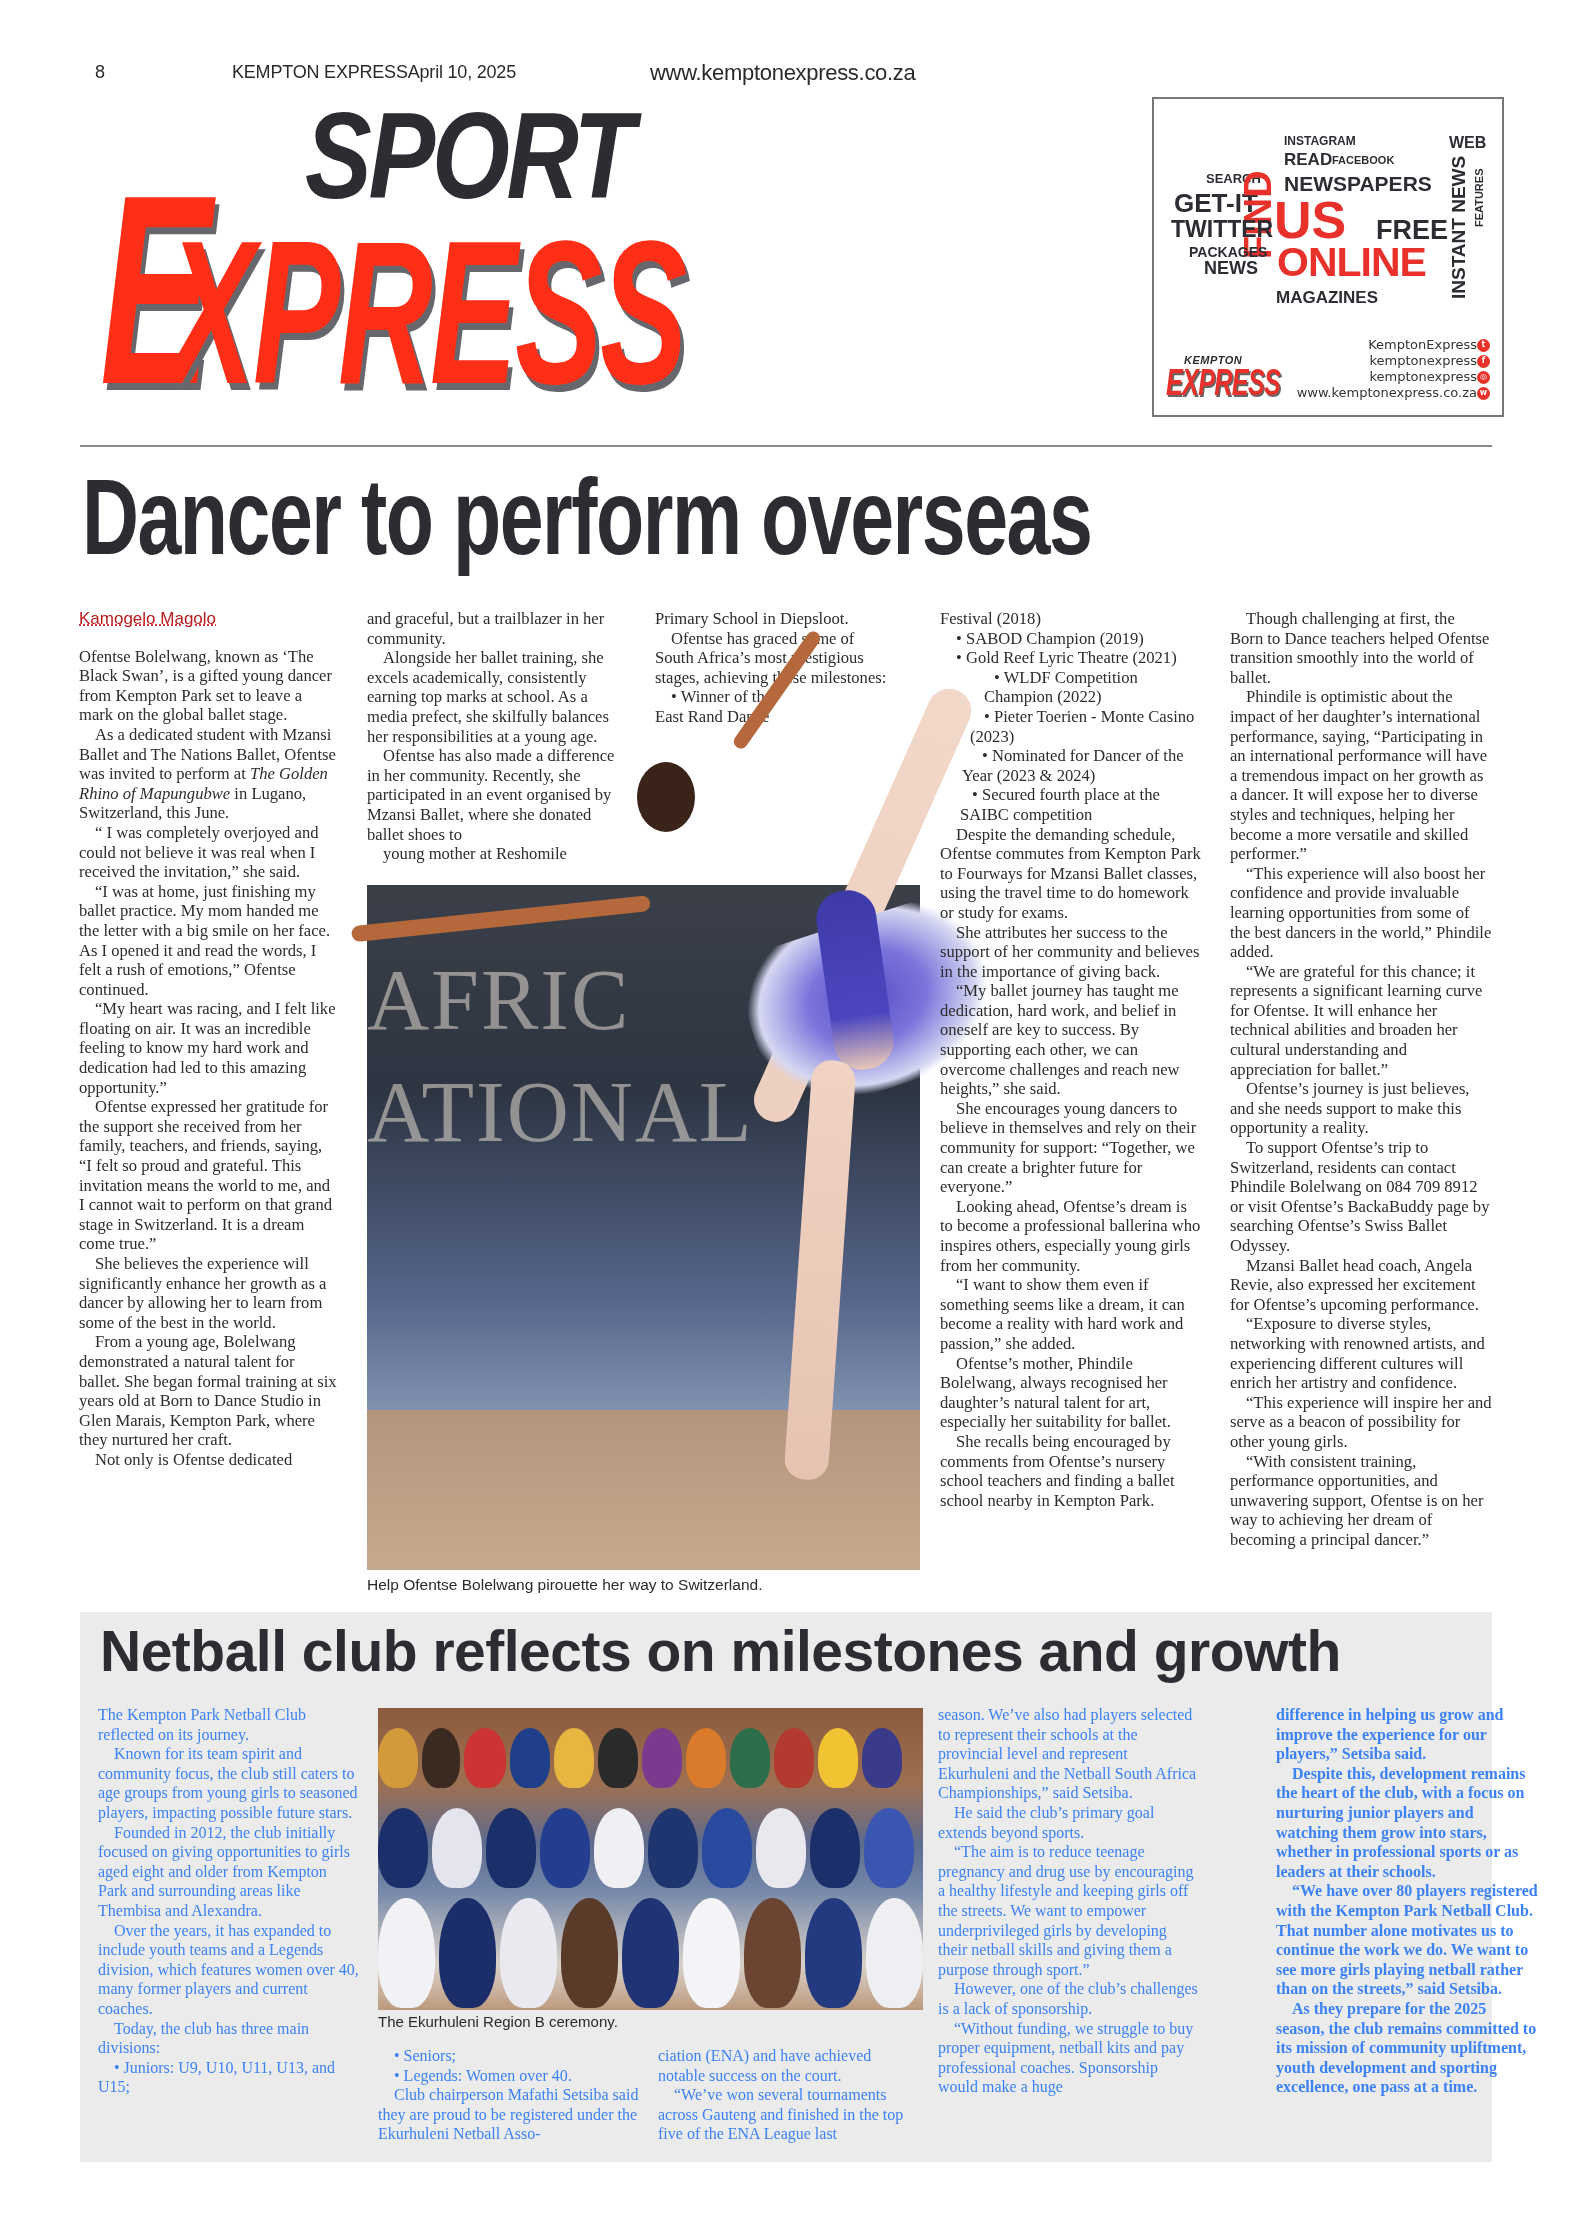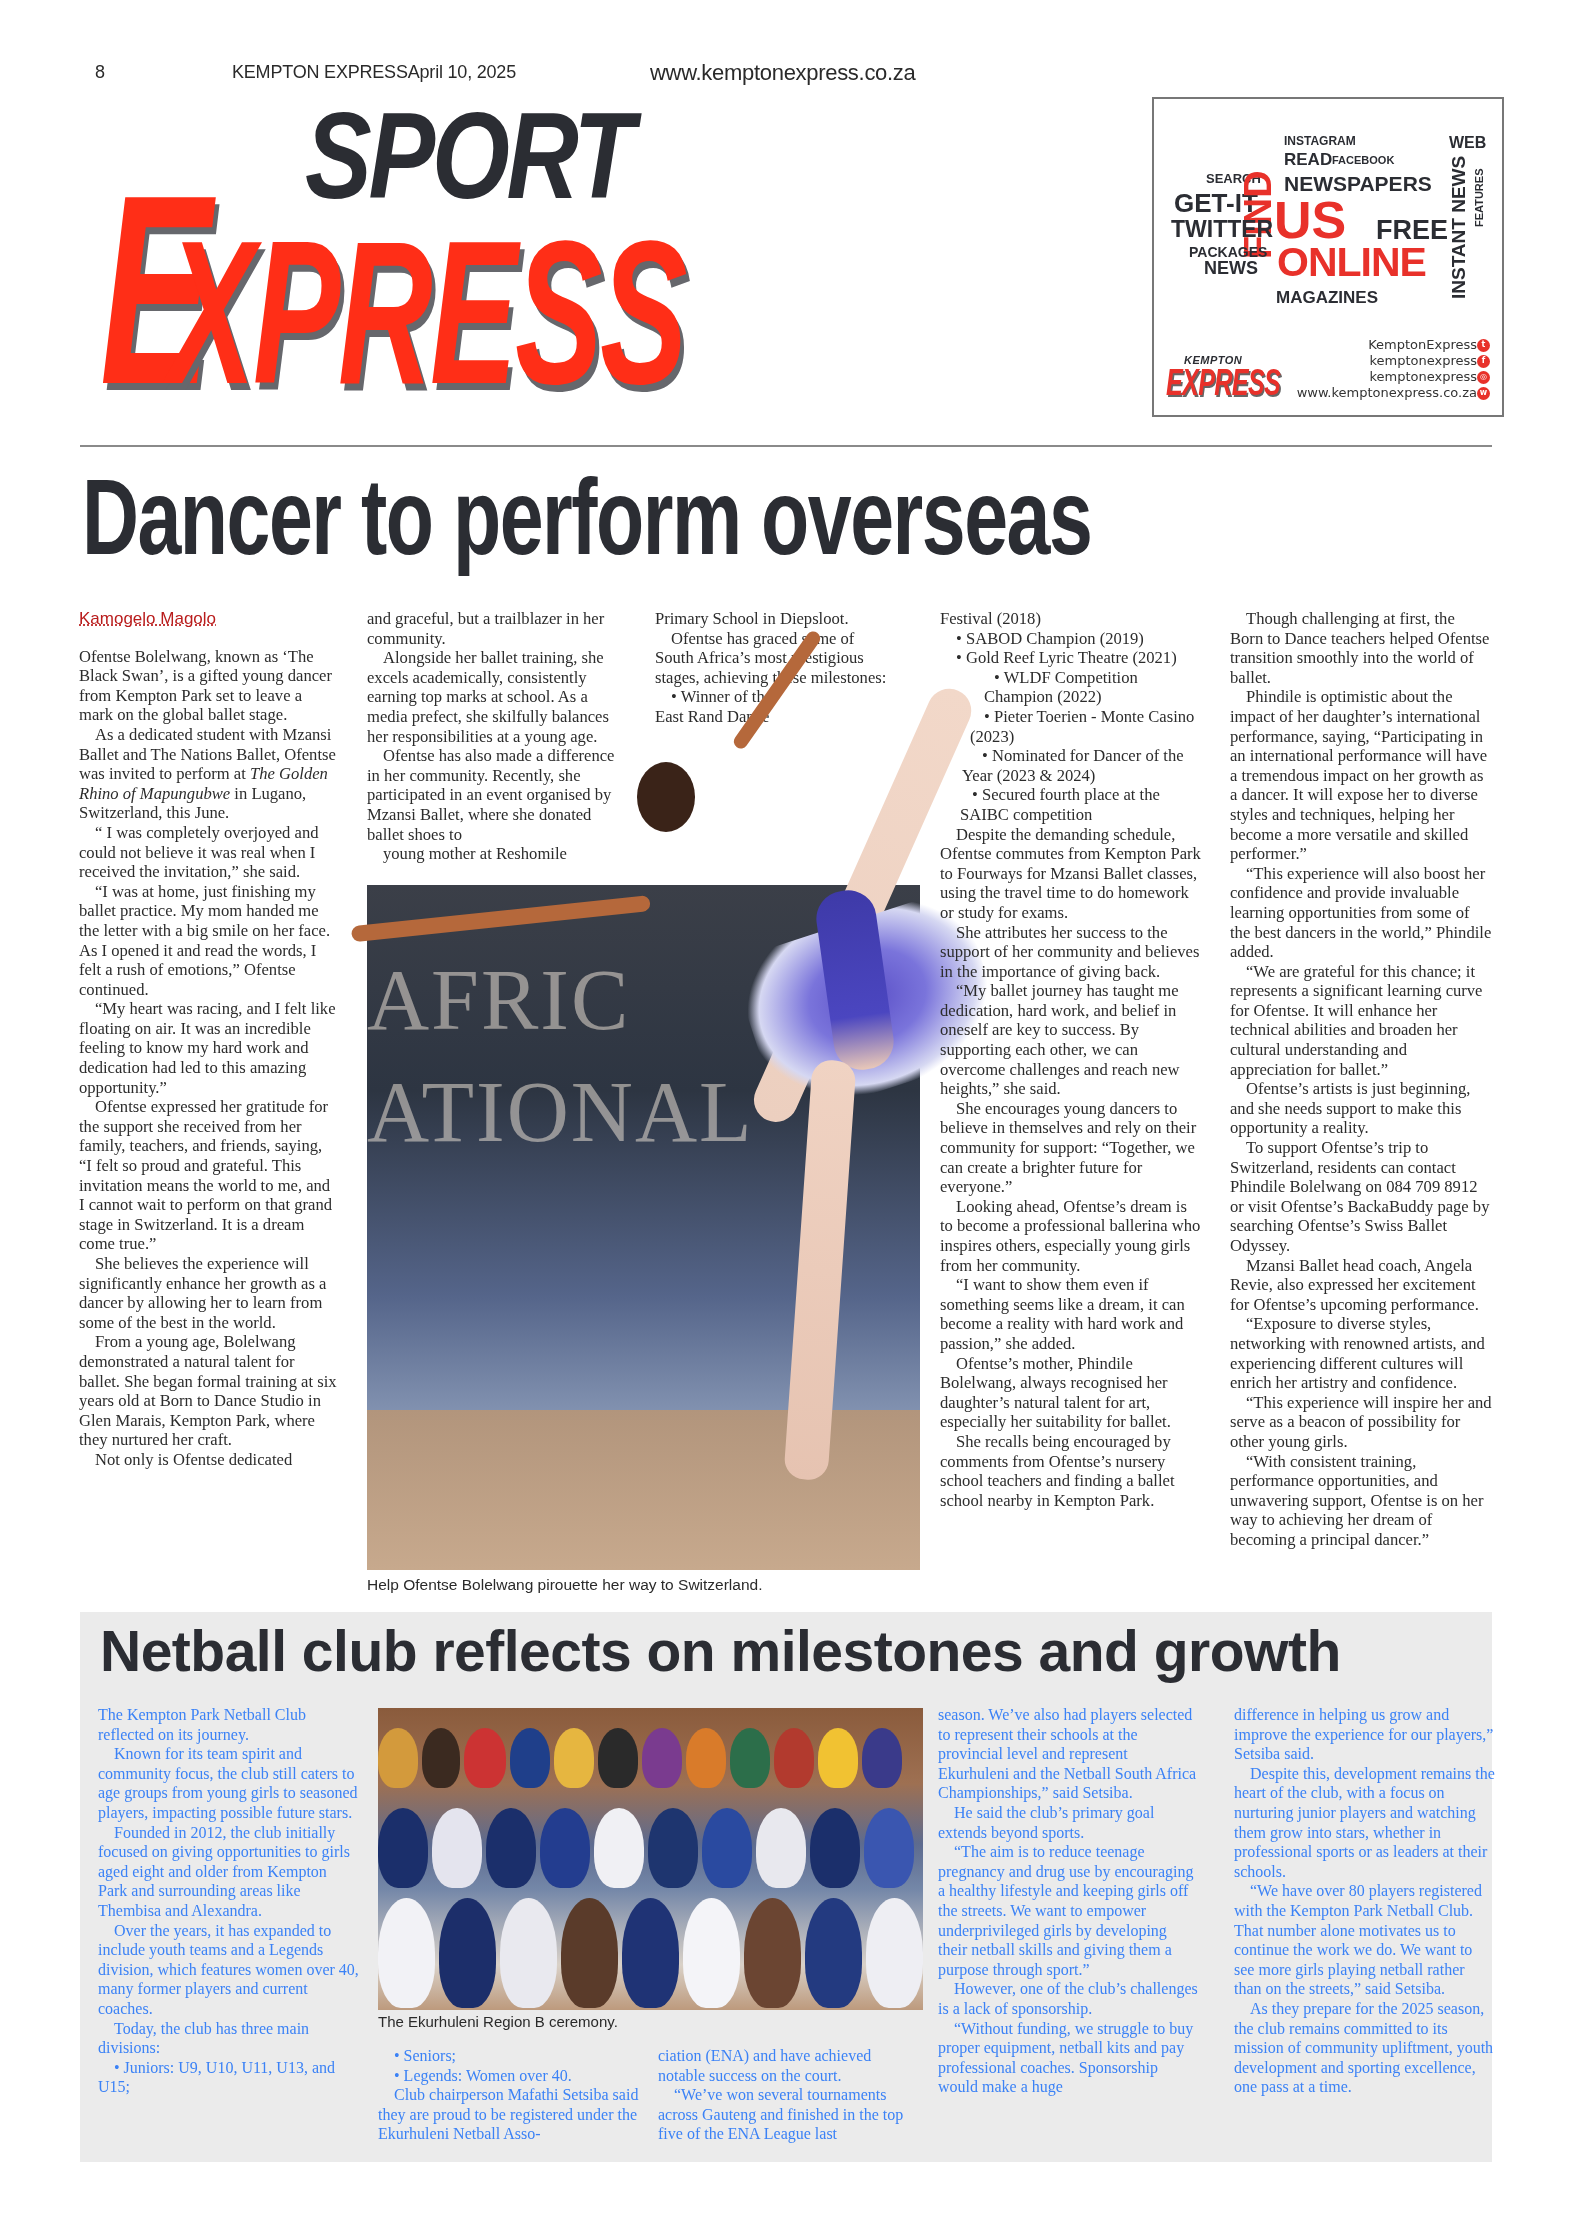--- a/index.html
+++ b/index.html
@@ -65,21 +65,21 @@
   
   .netball { position: absolute; left: 80px; top: 1612px; width: 1412px; height: 550px; background: #ebebeb; }
   .netball-head { position: absolute; left: 100px; top: 1618px; font-family: "Liberation Sans", sans-serif; font-size: 57px; color: #2b2d33; white-space: nowrap; letter-spacing: -0.5px; }
   .ncol { position: absolute; font-size: 16px; line-height: 19.6px; color: #3b82f6; }
   .ncol p { text-indent: 16px; }
   .ncol p.noindent { text-indent: 0; }
   .n1 { left: 98px; top: 1705px; width: 262px; }
   .n2 { left: 378px; top: 2046px; width: 262px; }
   .n3 { left: 658px; top: 2046px; width: 262px; }
   .n4 { left: 938px; top: 1705px; width: 262px; }
-  .n5 { left: 1234px; top: 1705px; width: 262px; }
+  .n5 { left: 1276px; top: 1705px; width: 262px; font-weight: bold; }
 
   .photo2 { position: absolute; left: 378px; top: 1708px; width: 545px; height: 302px; overflow: hidden; background: linear-gradient(180deg, #8a5b3c 0%, #9e7052 25%, #5d6b8f 45%, #7487a8 60%, #d9d1c8 85%, #bd9a7d 100%); }
   .crowd-row { position: absolute; left: 0; width: 100%; display: flex; gap: 4px; }
   .crowd-row span { display: block; border-radius: 50% 50% 40% 40%; }
   .caption-2 { left: 378px; top: 2013px; font-size: 15px; }
 </style>
 </head>
 <body>
 
 <div class="folio folio-page">8</div>
@@ -201,21 +201,21 @@
   <p>“I want to show them even if something seems like a dream, it can become a reality with hard work and passion,” she added.</p>
   <p>Ofentse’s mother, Phindile Bolelwang, always recognised her daughter’s natural talent for art, especially her suitability for ballet.</p>
   <p>She recalls being encouraged by comments from Ofentse’s nursery school teachers and finding a ballet school nearby in Kempton Park.</p>
 </div>
 
 <div class="col col5">
   <p>Though challenging at first, the Born to Dance teachers helped Ofentse transition smoothly into the world of ballet.</p>
   <p>Phindile is optimistic about the impact of her daughter’s international performance, saying, “Participating in an international performance will have a tremendous impact on her growth as a dancer. It will expose her to diverse styles and techniques, helping her become a more versatile and skilled performer.”</p>
   <p>“This experience will also boost her confidence and provide invaluable learning opportunities from some of the best dancers in the world,” Phindile added.</p>
   <p>“We are grateful for this chance; it represents a significant learning curve for Ofentse. It will enhance her technical abilities and broaden her cultural understanding and appreciation for ballet.”</p>
-  <p>Ofentse’s artists is just beginning, and she needs support to make this opportunity a reality.</p>
+  <p>Ofentse’s journey is just believes, and she needs support to make this opportunity a reality.</p>
   <p>To support Ofentse’s trip to Switzerland, residents can contact Phindile Bolelwang on 084 709 8912 or visit Ofentse’s BackaBuddy page by searching Ofentse’s Swiss Ballet Odyssey.</p>
   <p>Mzansi Ballet head coach, Angela Revie, also expressed her excitement for Ofentse’s upcoming performance.</p>
   <p>“Exposure to diverse styles, networking with renowned artists, and experiencing different cultures will enrich her artistry and confidence.</p>
   <p>“This experience will inspire her and serve as a beacon of possibility for other young girls.</p>
   <p>“With consistent training, performance opportunities, and unwavering support, Ofentse is on her way to achieving her dream of becoming a principal dancer.”</p>
 </div>
 
 <div class="netball"></div>
 <h2 class="netball-head">Netball club reflects on milestones and growth</h2>
 

